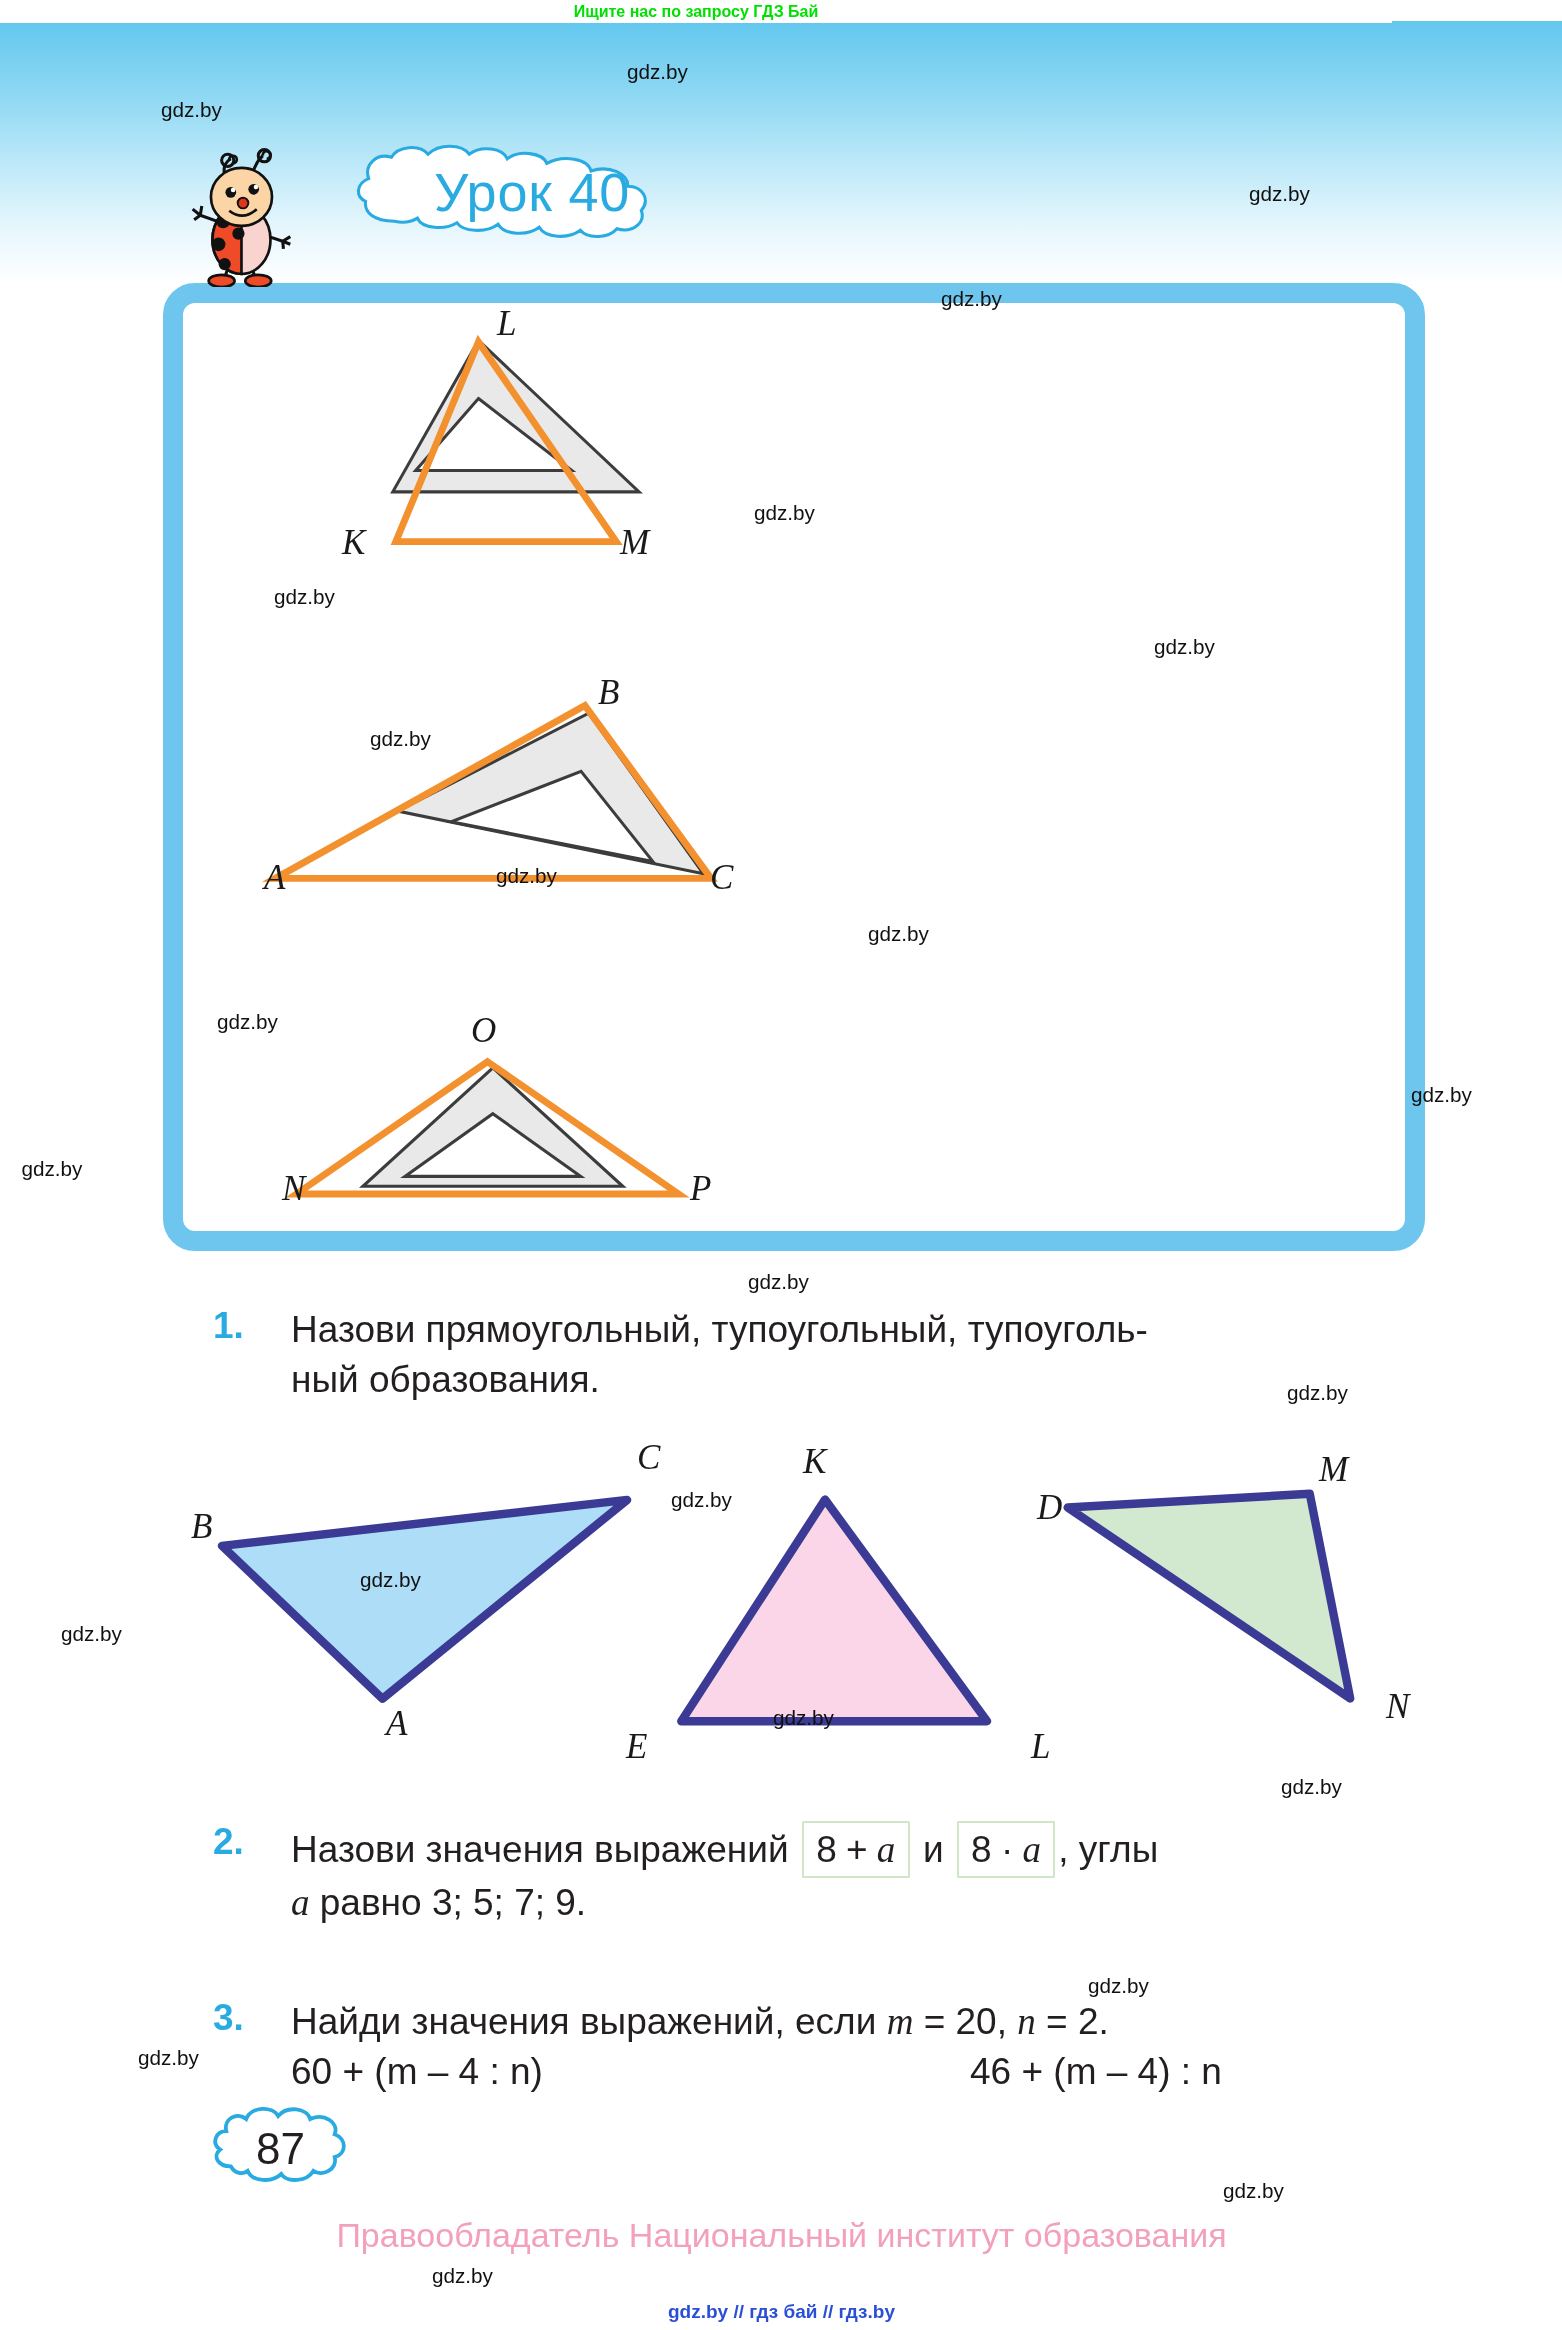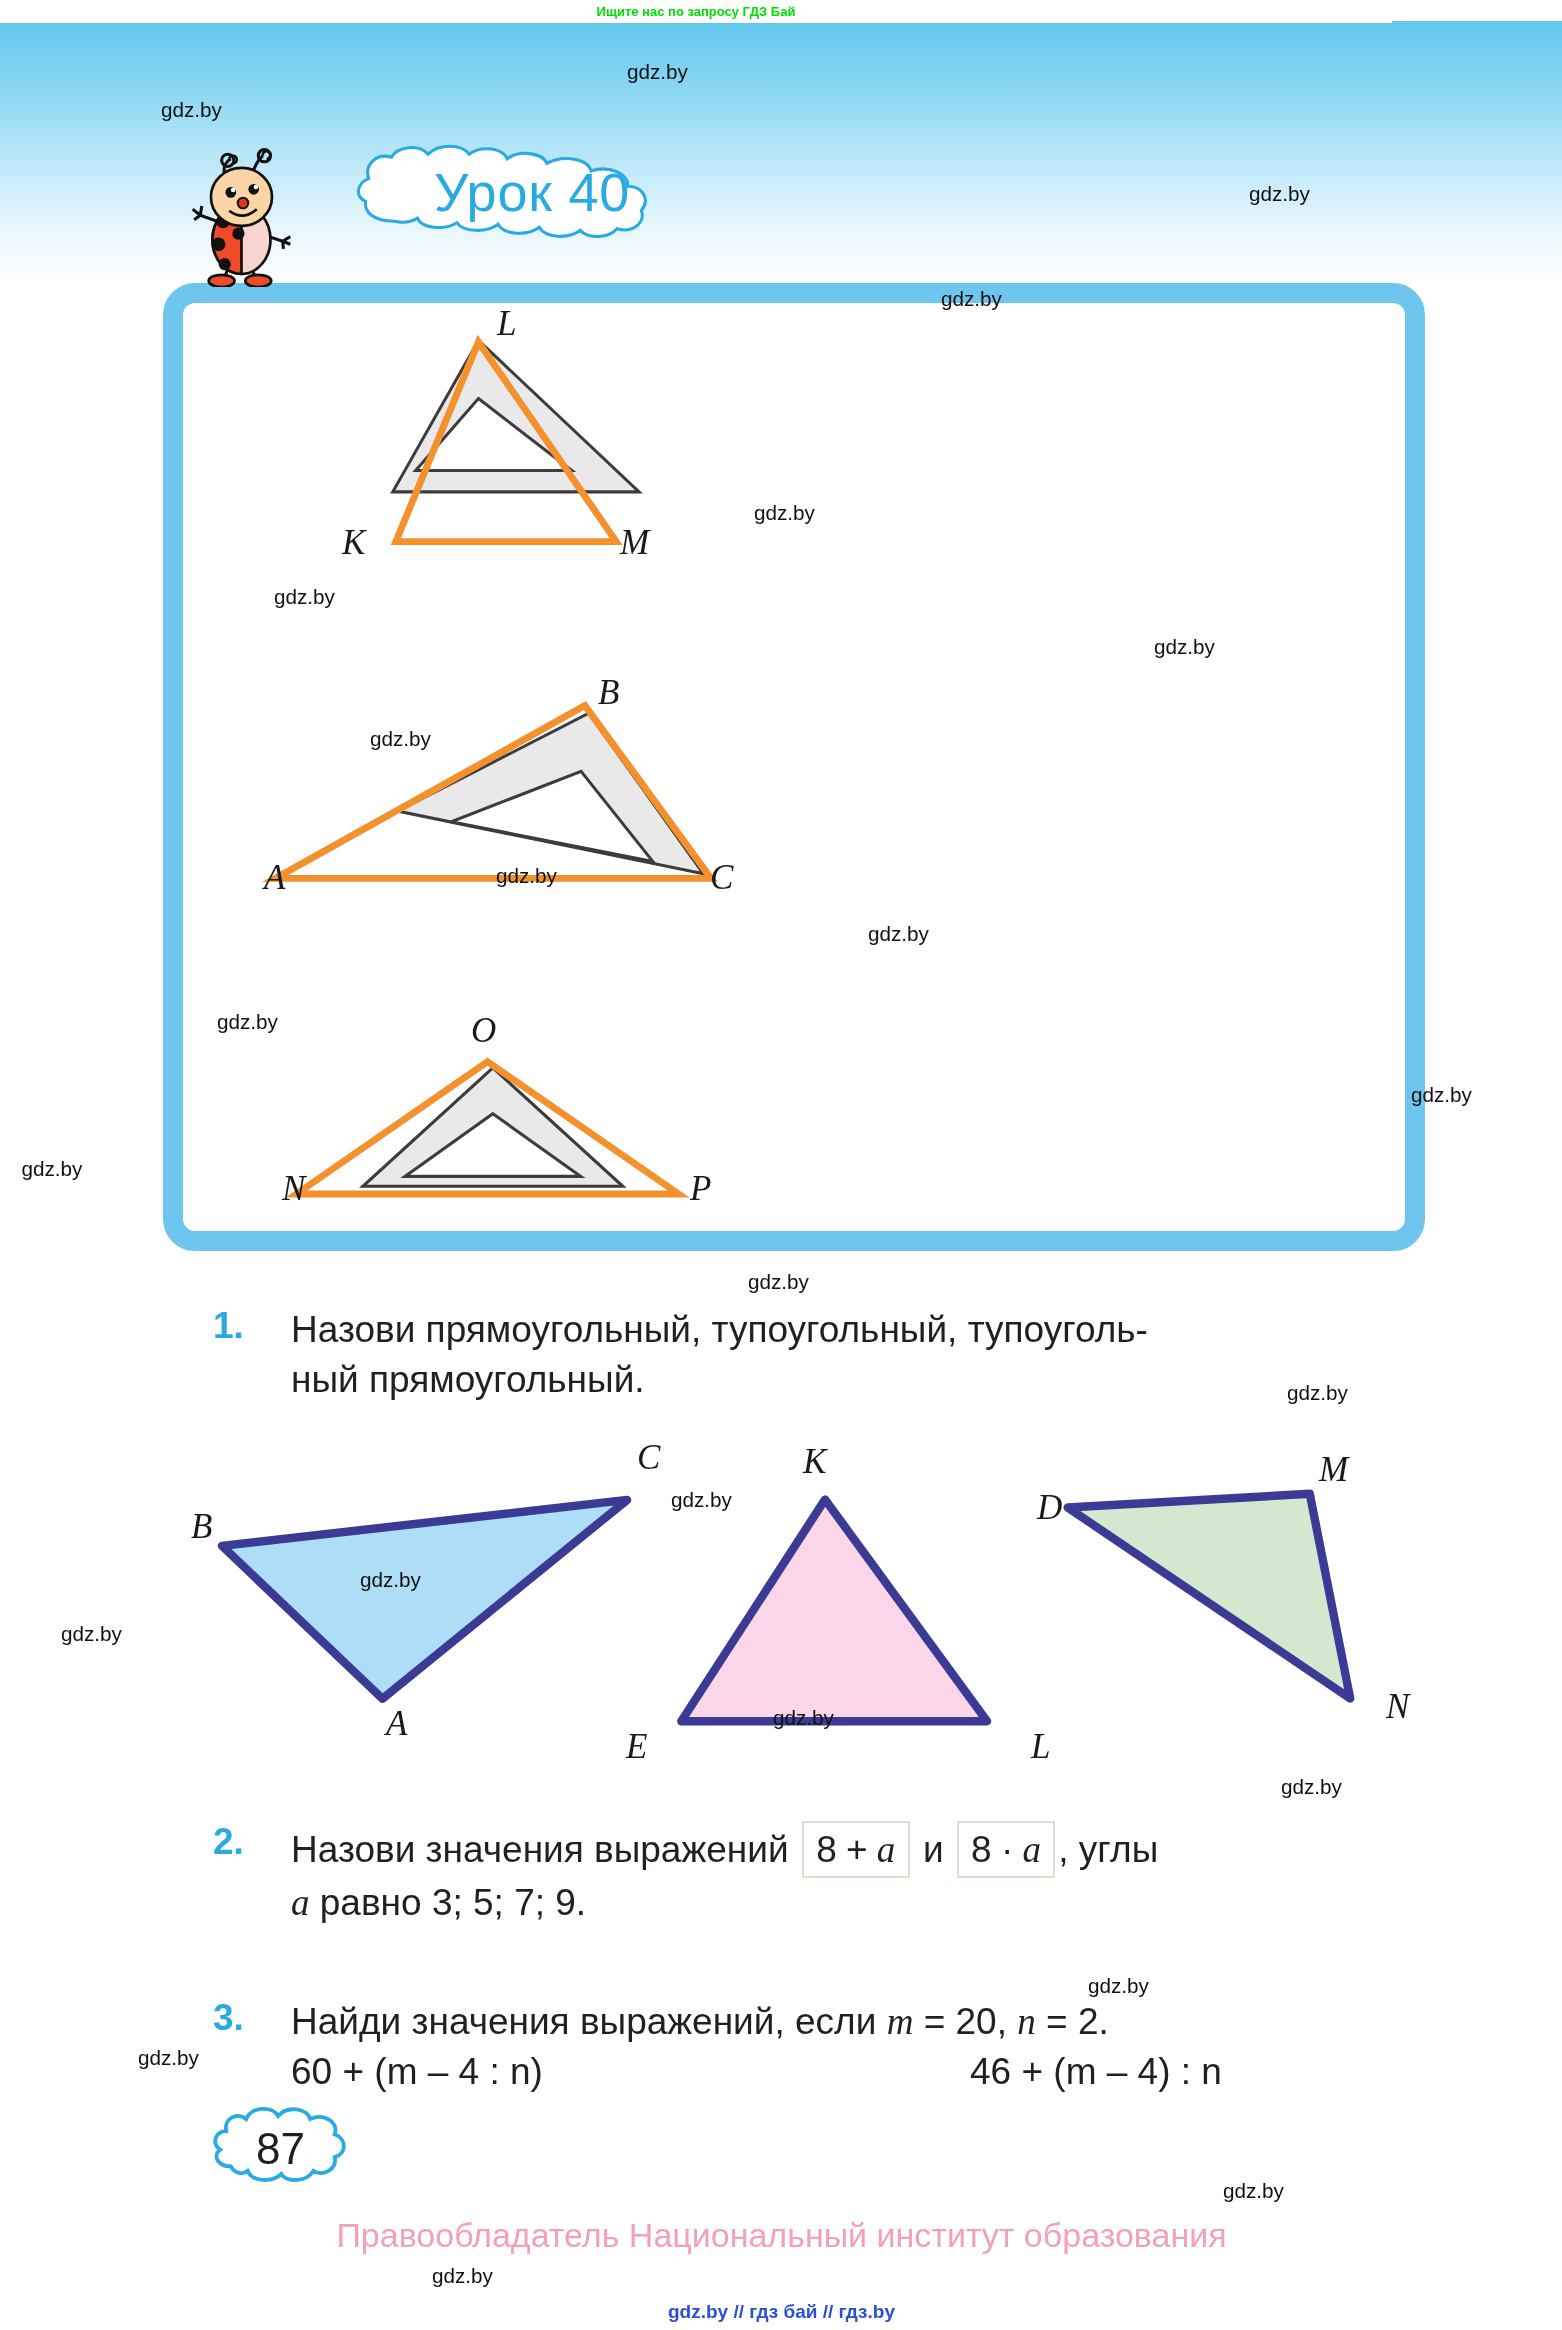--- a/index.html
+++ b/index.html
@@ -10,21 +10,21 @@
     position:relative;
     overflow:hidden;
   }
   
   #top-banner{
     position:absolute;left:0;top:0;width:1392px;height:23px;
     background:#ffffff;
     text-align:center;
     line-height:23px;
     color:#00e000;
-    font-size:13px;
+    font-size:16px;
     font-weight:bold;
     z-index:40;
   }
   
   #sky{
     position:absolute;left:0;top:21.4px;width:1563px;height:264px;
     background:linear-gradient(to bottom,#63c7ee 0%,#8ed8f3 28%,#bfe9f9 55%,#e6f6fd 78%,#ffffff 100%);
     z-index:1;
   }
   
@@ -248,21 +248,21 @@
 
 <div class="theory-text" style="left:793px;top:1057px;">
   <span>Треугольник </span><span class="it">NOP</span><span> —</span>
 </div>
 <div class="theory-text" style="left:793px;top:1109px;">тупоугольный.</div>
 <div class="theory-text" style="left:811px;top:1161px;">У него есть тупой угол.</div>
 
 <div class="ex-num" style="left:213px;top:1305px;">1.</div>
 <div class="ex-text" style="left:291px;top:1305px;width:1163px;">
   <span>Назови прямоугольный, тупоугольный, тупоуголь-</span><br>
-  <span>ный прямоугольный.</span>
+  <span>ный образования.</span>
 </div>
 
 <div class="fig" style="left:214px;top:1477px;width:444px;height:237px;z-index:20;">
   <svg width="444" height="237" viewBox="0 0 580 310">
     <polygon points="10,90 540,30 220,290" fill="#AEDEF7" stroke="#3B3B96" stroke-width="11" stroke-linejoin="round"></polygon>
   </svg>
 </div>
 <div class="vlabel" style="left:191px;top:1507px;">B</div>
 <div class="vlabel" style="left:637px;top:1438px;">C</div>
 <div class="vlabel" style="left:386px;top:1704px;">A</div>

